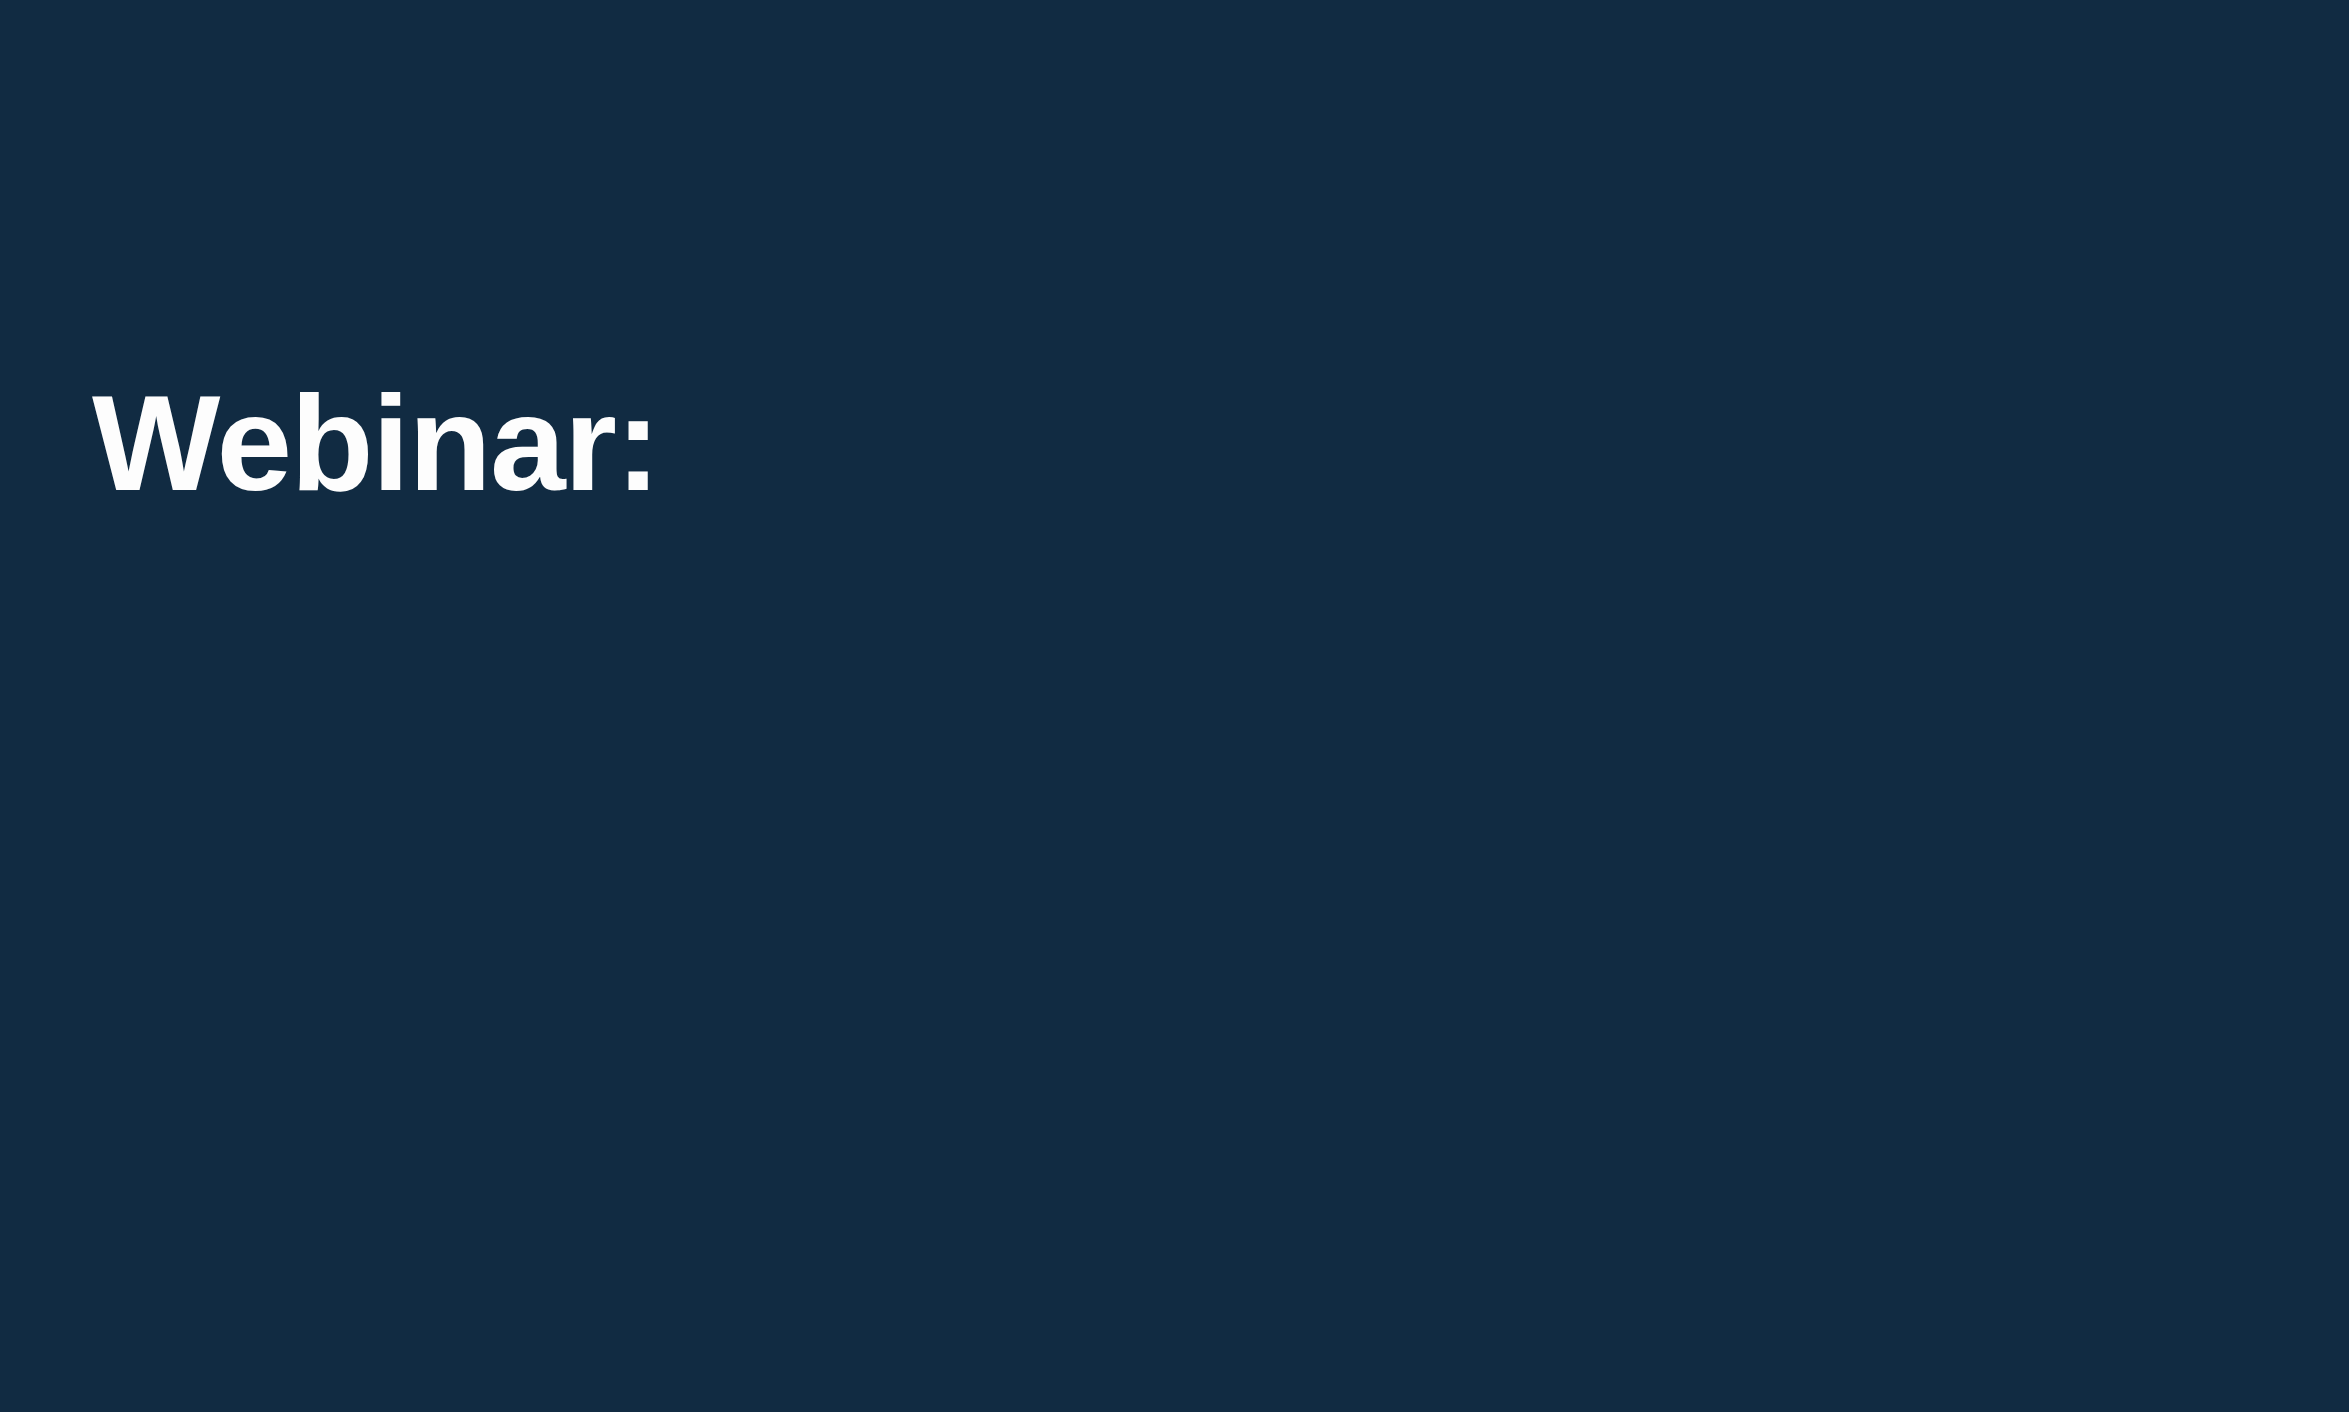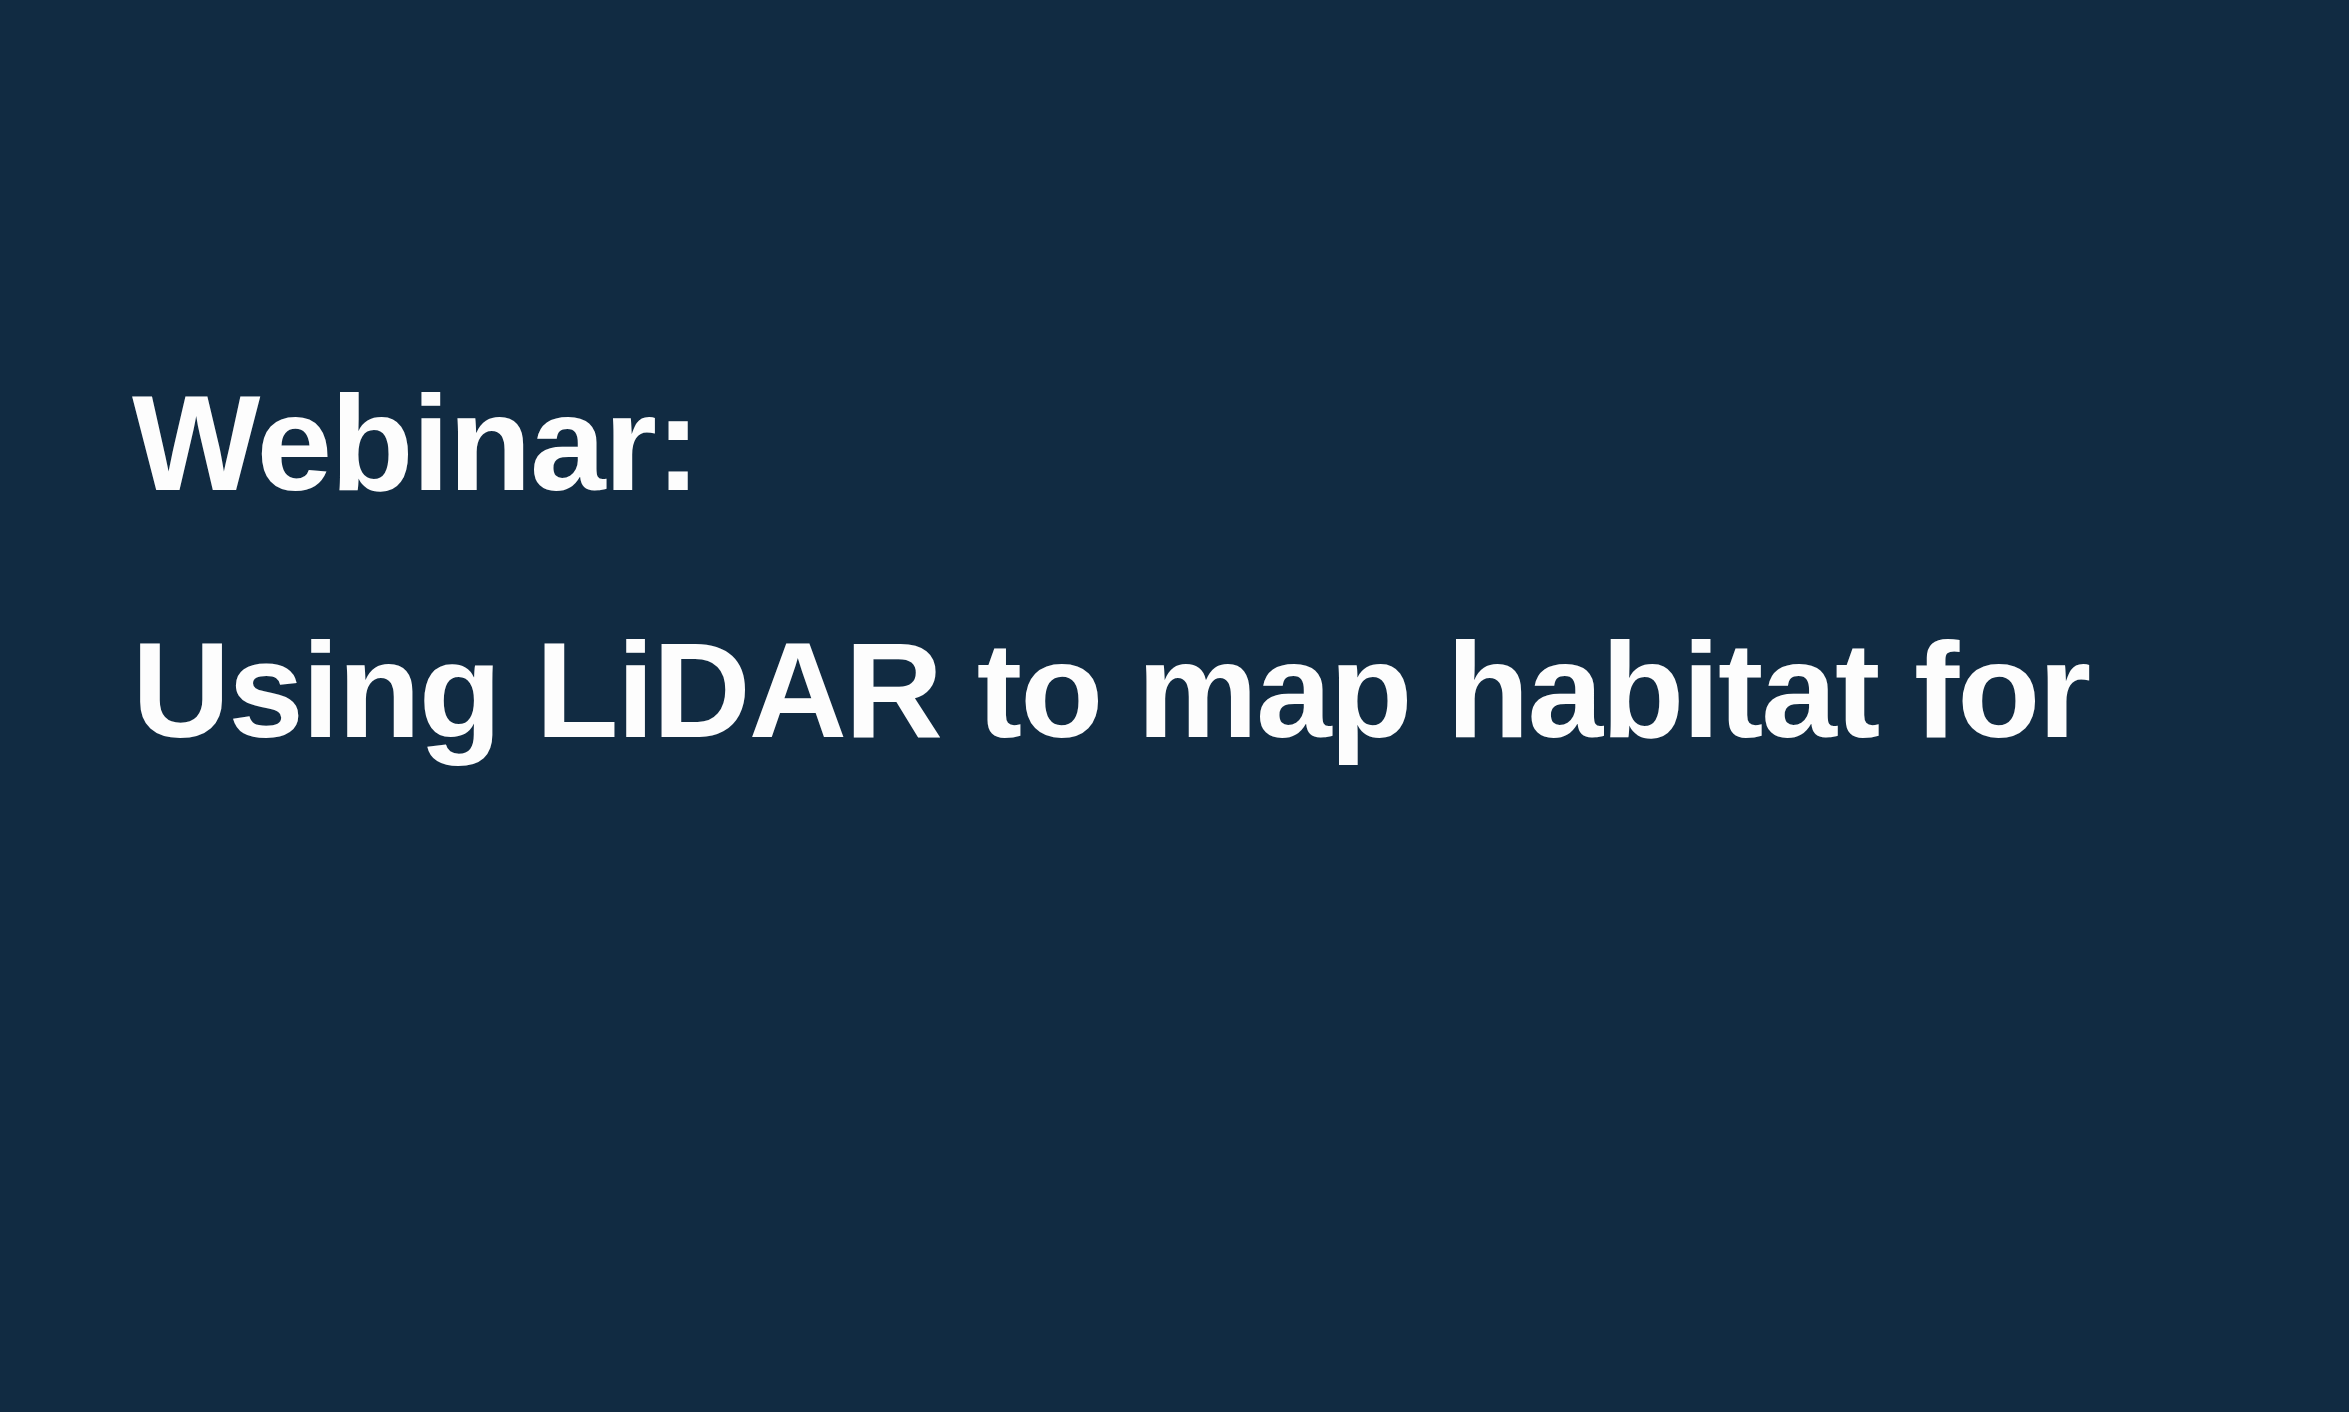--- a/index.html
+++ b/index.html
@@ -20,21 +20,20 @@
     background: #112b42;
     overflow: hidden;
     box-sizing: border-box;
   }
 
   .slide-content {
     position: absolute;
     left: 92px;
     top: 352px;
     width: 2100px;
-    margin-left: 40px;
   }
 
   .headline-block {
     margin: 0;
     padding: 0;
   }
 
   .kicker-line,
   .title-line {
     display: block;
@@ -65,17 +64,16 @@
 <body>
 
 <div class="slide">
   <div class="slide-content">
 
     <div class="headline-block kicker-block">
       <span class="kicker-line">Webinar:</span>
     </div>
 
     <div class="headline-block title-block">
-      <span class="title-line">Using LiDAR to map habitat for</span>
     </div>
 
   </div>
 </div>
 
 </body></html>

